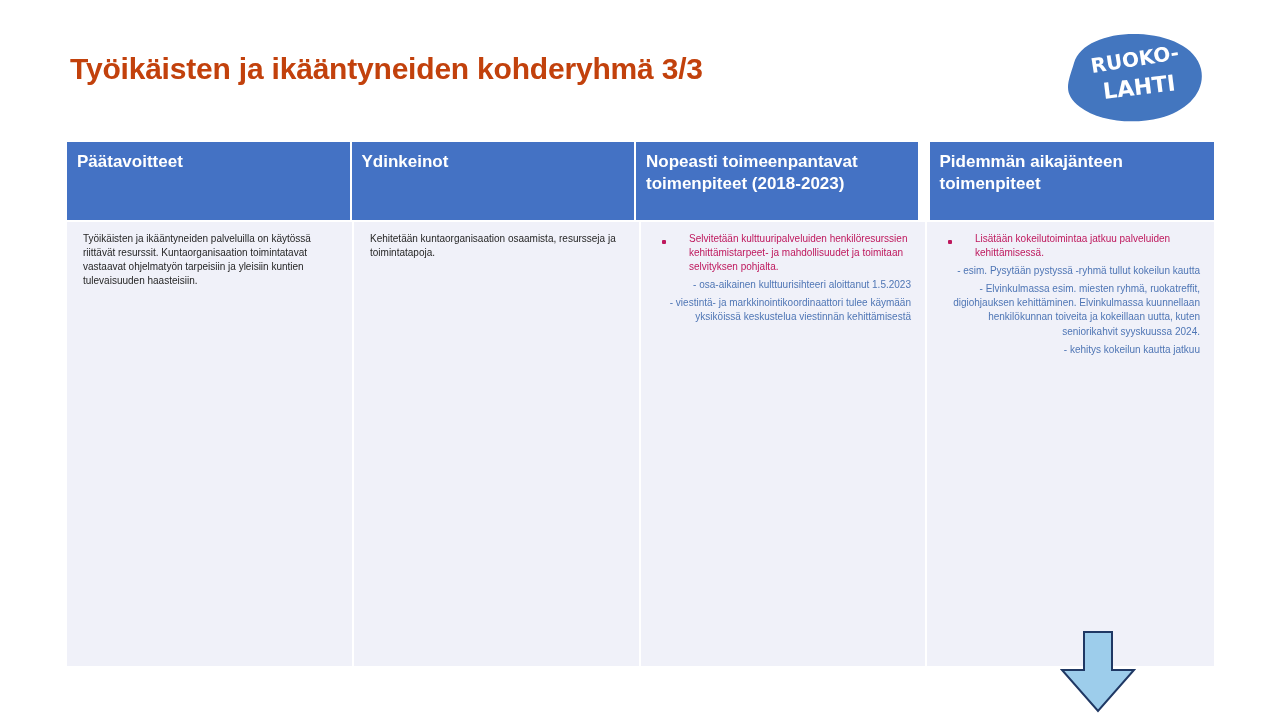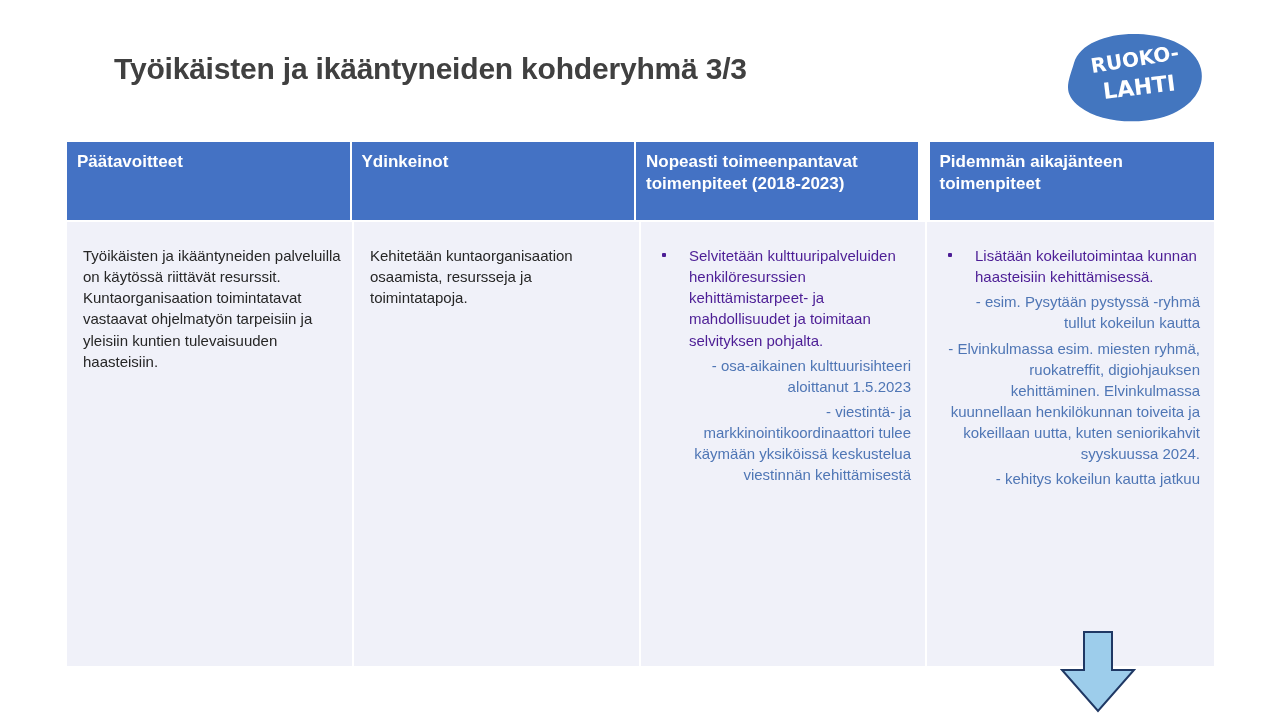--- a/index.html
+++ b/index.html
@@ -16,24 +16,23 @@
   }
 
   
   .slide-title {
     position: absolute;
     left: 70px;
     top: 52px;
     width: 960px;
     font-size: 30px;
     font-weight: bold;
-    color: #404040;
+    color: #c2410c;
     letter-spacing: -0.2px;
     line-height: 1.15;
-    margin-left: 44px;
   }
 
   
   .logo {
     position: absolute;
     left: 1056px;
     top: 33px;
     width: 148px;
     height: 90px;
   }
@@ -67,23 +66,23 @@
 
   .tbody {
     display: flex;
     width: 100%;
     height: 444px;
     margin-top: 2px;
   }
   .td {
     background: #F0F1F9;
     box-sizing: border-box;
-    padding: 23px 10px 0 10px;
+    padding: 10px 10px 0 10px;
     border-right: 2px solid #ffffff;
-    font-size: 15px;
+    font-size: 10px;
     line-height: 1.41;
     color: #2a2a2a;
     overflow: hidden;
   }
   .td:last-child { border-right: none; }
 
   
   .c1 { width: 287px; }
   .c2 { width: 287px; }
   .c3 { width: 286px; }
@@ -110,21 +109,21 @@
   .bullet-item::before {
     content: "";
     position: absolute;
     left: 11px;
     top: 8px;
     width: 4px;
     height: 4px;
     background: currentColor;
     border-radius: 1px;
   }
-  .bullet-green { color: #4c1d95; }
+  .bullet-green { color: #be185d; }
   .bullet-orange { color: #F0B323; }
 
   .dash-line {
     margin: 4px;
     padding: 0 0 0 6px;
     color: #4F76B5;
     line-height: 1.41;
     text-align: right;
   }
 
@@ -173,21 +172,21 @@
     <div class="td c3">
       <ul class="bullet-list">
         <li class="bullet-item bullet-green">Selvitetään kulttuuripalveluiden henkilöresurssien kehittämistarpeet- ja mahdollisuudet ja toimitaan selvityksen pohjalta.</li>
         <li class="dash-line">- osa-aikainen kulttuurisihteeri aloittanut 1.5.2023</li>
         <li class="dash-line">- viestintä- ja markkinointikoordinaattori tulee käymään yksiköissä keskustelua viestinnän kehittämisestä</li>
       </ul>
     </div>
 
     <div class="td c4">
       <ul class="bullet-list">
-        <li class="bullet-item bullet-green">Lisätään kokeilutoimintaa kunnan haasteisiin kehittämisessä.</li>
+        <li class="bullet-item bullet-green">Lisätään kokeilutoimintaa jatkuu palveluiden kehittämisessä.</li>
         <li class="dash-line">- esim. Pysytään pystyssä -ryhmä tullut kokeilun kautta</li>
         <li class="dash-line">- Elvinkulmassa esim. miesten ryhmä, ruokatreffit, digiohjauksen kehittäminen. Elvinkulmassa kuunnellaan henkilökunnan toiveita ja kokeillaan uutta, kuten seniorikahvit syyskuussa 2024.</li>
         <li class="dash-line">- kehitys kokeilun kautta jatkuu</li>
       </ul>
     </div>
 
   </div>
 </div>
 
 <div class="down-arrow">

